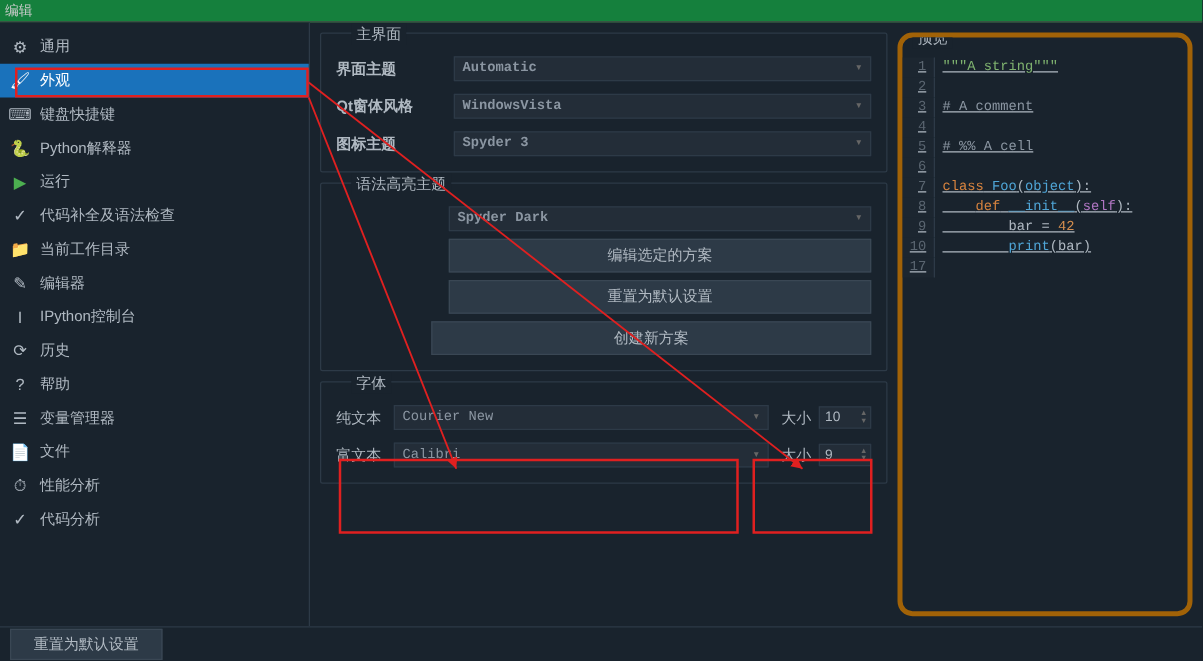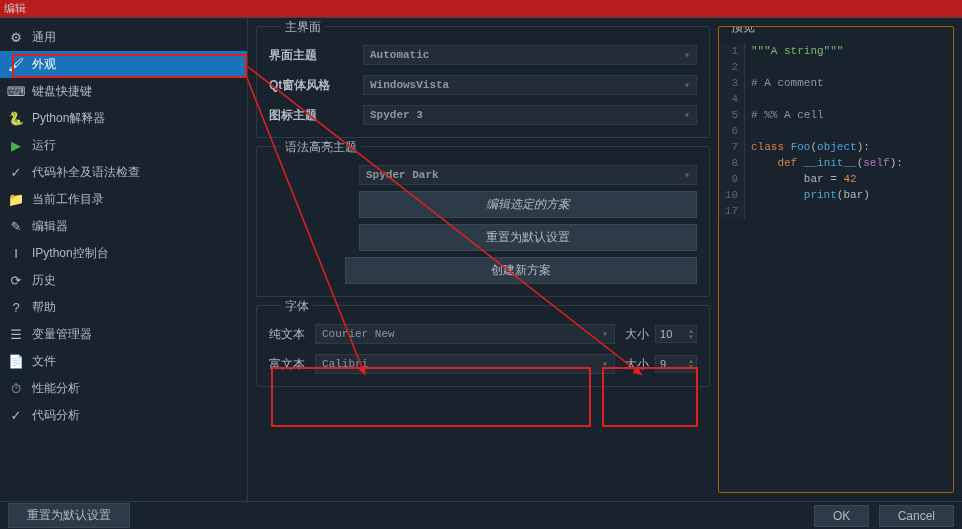--- a/index.html
+++ b/index.html
@@ -1,17 +1,17 @@
 <!DOCTYPE html>
 <html><head>
 <meta charset="utf-8">
 <style>
 * { margin: 0; padding: 0; box-sizing: border-box; }
 body { background: #19232d; color: #b0b9c2; font-family: "Microsoft YaHei", sans-serif; font-size: 12px; width: 962px; height: 529px; overflow: hidden; position: relative; }
-.titlebar { height: 18px; background: #b91c1c; border-bottom: 1px solid #444; padding-left: 4px; font-size: 11px; color: #ccc; display: flex; align-items: center; }
+.titlebar { height: 18px; background: #15803d; border-bottom: 1px solid #444; padding-left: 4px; font-size: 11px; color: #ccc; display: flex; align-items: center; }
 .main { display: flex; height: calc(100% - 18px - 28px); }
 .sidebar { width: 248px; background: #19232d; border-right: 1px solid #2d3a47; padding-top: 6px; }
 .sidebar-item { display: flex; align-items: center; padding: 5px 8px; cursor: pointer; gap: 8px; }
 .sidebar-item.selected { background: #1a72bb; color: #fff; }
 .sidebar-item .icon { width: 16px; height: 16px; display: flex; align-items: center; justify-content: center; font-size: 13px; }
 .content { flex: 1; display: flex; padding: 8px; gap: 8px; overflow: hidden; }
 .settings-col { flex: 1; display: flex; flex-direction: column; gap: 8px; }
 .group { border: 1px solid #2d3a47; border-radius: 2px; padding: 8px 12px 12px 12px; position: relative; }
 .group-title { position: absolute; top: -8px; left: 24px; background: #19232d; padding: 0 4px; font-size: 12px; }
 .row { display: flex; align-items: center; gap: 24px; margin-top: 10px; font-weight: bold; }
@@ -22,21 +22,21 @@
 .btn { width: 100%; background: #2d3a47; border: 1px solid #3a4754; color: #b0b9c2; padding: 4px; text-align: center; cursor: pointer; font-size: 12px; }
 .btn.disabled { color: #5a6570; }
 .font-row { display: flex; gap: 10px; margin-top: 10px; }
 .font-left { flex: 1; display: flex; align-items: center; gap: 6px; }
 .font-left label { width: 40px; }
 .font-right { display: flex; align-items: center; gap: 6px; }
 .spinner { display: flex; align-items: center; background: #232d38; border: 1px solid #2d3a47; }
 .spinner input { width: 30px; background: transparent; border: none; color: #b0b9c2; padding: 2px 4px; font-size: 11px; }
 .spinner .arrows { display: flex; flex-direction: column; font-size: 6px; color: #666; padding: 0 2px; line-height: 6px; }
 .preview-col { width: 236px; display: flex; flex-direction: column; }
-.preview-group { flex: 1; border: 1px solid #a16207; border-radius: 2px; padding: 8px 0 0 0; position: relative; overflow: hidden; }
+.preview-group { flex: 1; border: 4px solid #a16207; border-radius: 12px; padding: 8px 0 0 0; position: relative; overflow: hidden; text-decoration: underline; }
 .preview-title { position: absolute; top: -8px; left: 8px; background: #19232d; padding: 0 4px; }
 .code { font-family: "Courier New", monospace; font-size: 11px; line-height: 16px; padding-top: 8px; }
 .code-line { display: flex; }
 .gutter { width: 26px; text-align: right; padding-right: 6px; color: #5a6570; background: #1c2630; border-right: 1px solid #2d3a47; }
 .code-text { padding-left: 6px; white-space: pre; }
 .str { color: #7fb36f; }
 .com { color: #8b96a2; }
 .kw { color: #d8843f; }
 .cls { color: #4fa5d6; }
 .self { color: #b176c4; }
@@ -147,21 +147,21 @@
       </div>
 
       <div class="group">
         <div class="group-title">语法高亮主题</div>
         <div class="row" style="margin-left:90px;">
           <div class="dropdown">
               <span>Spyder Dark</span>
               <span class="chev">▾</span>
             </div>
         </div>
-        <div class="btn-row" style="margin-left:90px;font-style:italic;">
+        <div class="btn-row" style="margin-left:90px;">
             <div class="btn">编辑选定的方案</div>
           </div>
         <div class="btn-row" style="margin-left:90px;">
             <div class="btn">重置为默认设置</div>
           </div>
         <div class="btn-row" style="margin-left:76px;">
             <div class="btn">创建新方案</div>
           </div>
       </div>
 
@@ -258,24 +258,20 @@
               <div class="code-text"></div>
             </div>
         </div>
       </div>
     </div>
   </div>
 </div>
 
 <div class="bottom">
   <div class="btn2" style="margin-left:0;">重置为默认设置</div>
-  <div>
-    <span class="btn2">OK</span>
-    <span class="btn2">Cancel</span>
-  </div>
 </div>
 
 <div class="annot" style="left:12px; top:54px; width:235px; height:24px;"></div>
 <div class="annot" style="left:271px; top:367px; width:320px; height:60px;"></div>
 <div class="annot" style="left:602px; top:367px; width:96px; height:60px;"></div>
 
 <svg class="arrows-overlay" width="962" height="529">
   <defs>
       <marker id="ah" markerWidth="8" markerHeight="8" refX="6" refY="3" orient="auto">
         <path d="M0,0 L6,3 L0,6 Z" fill="#e02020"></path>

